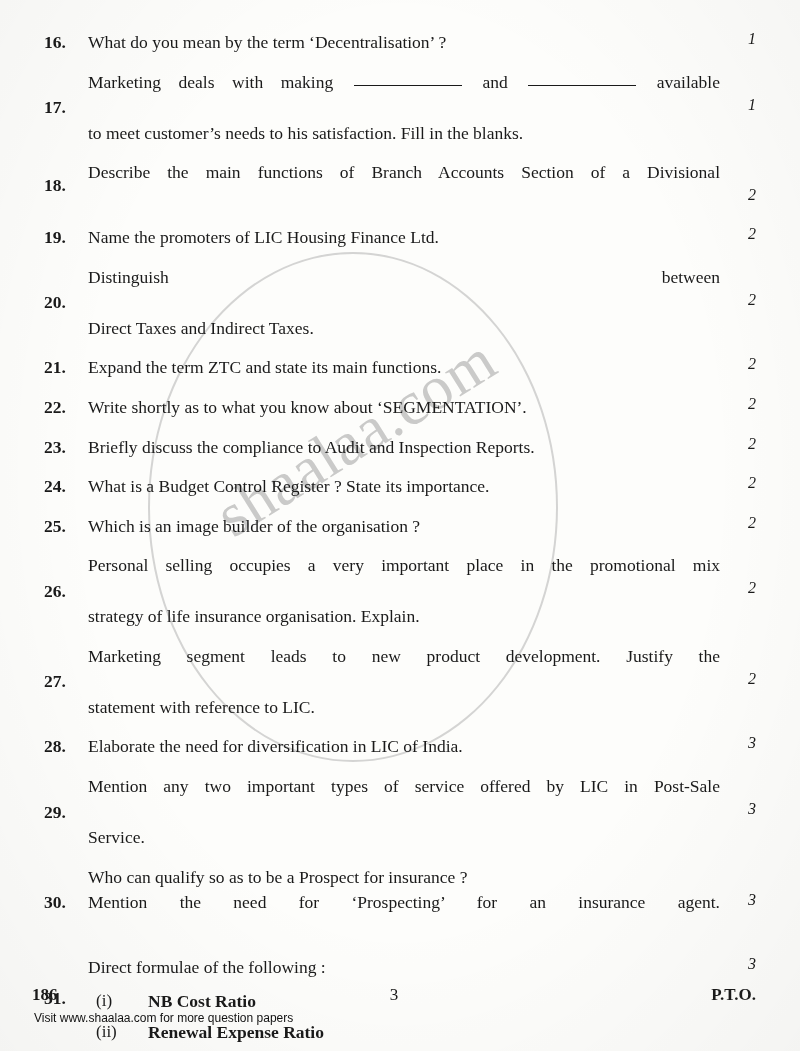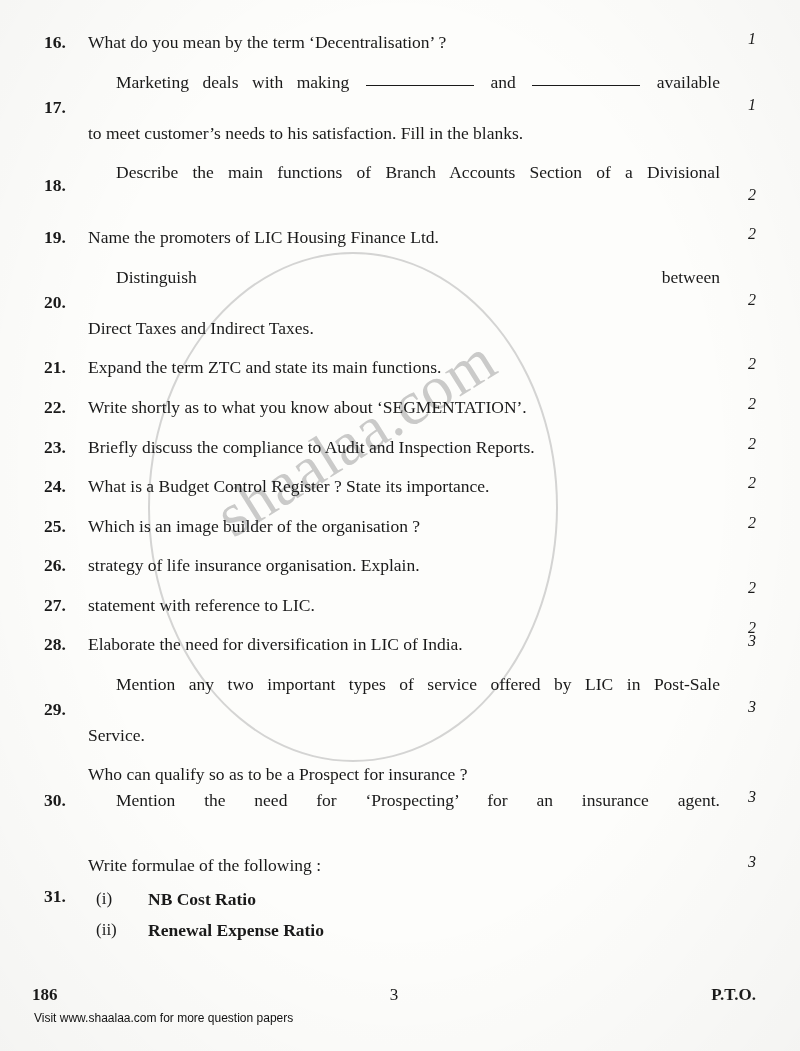--- a/index.html
+++ b/index.html
@@ -98,21 +98,20 @@
     padding-right: 36px;
   }
   .q-line {
     font-size: 17.5px;
     line-height: 1.46;
     text-align: justify;
     text-justify: inter-word;
   }
   .q-line.stretch {
     text-align: justify;
-    margin-left: 28px;
   }
   .q-line.stretch::after {
     content: "";
     display: inline-block;
     width: 100%;
   }
   .q-marks {
     position: absolute;
     right: 0;
     font-size: 16px;
@@ -260,27 +259,29 @@
         <div class="q">
           <div class="q-num">25.</div>
           <div class="q-body">
             <div class="q-line">Which is an image builder of the organisation ?</div>
           </div>
           <div class="q-marks" style="top: 0px;">2</div>
         </div>
         <div class="q">
           <div class="q-num">26.</div>
           <div class="q-body">
+            <div class="q-line stretch">Personal selling occupies a very important place in the promotional mix</div>
             <div class="q-line">strategy of life insurance organisation. Explain.</div>
           </div>
           <div class="q-marks" style="top: 26px;">2</div>
         </div>
         <div class="q">
           <div class="q-num">27.</div>
           <div class="q-body">
+            <div class="q-line stretch">Marketing segment leads to new product development. Justify the</div>
             <div class="q-line">statement with reference to LIC.</div>
           </div>
           <div class="q-marks" style="top: 26px;">2</div>
         </div>
         <div class="q">
           <div class="q-num">28.</div>
           <div class="q-body">
             <div class="q-line">Elaborate the need for diversification in LIC of India.</div>
           </div>
           <div class="q-marks" style="top: 0px;">3</div>
@@ -297,21 +298,21 @@
           <div class="q-num">30.</div>
           <div class="q-body">
             <div class="q-line">Who can qualify so as to be a Prospect for insurance ?</div>
             <div class="q-line stretch">Mention the need for ‘Prospecting’ for an insurance agent.</div>
           </div>
           <div class="q-marks" style="top: 26px;">3</div>
         </div>
         <div class="q">
           <div class="q-num">31.</div>
           <div class="q-body">
-            <div class="q-line">Write formulae of the following :</div>
+            <div class="q-line">Direct formulae of the following :</div>
             <div class="sub">
               <div class="sub-mark">(i)</div>
               <div class="sub-text">NB Cost Ratio</div>
             </div>
             <div class="sub">
               <div class="sub-mark">(ii)</div>
               <div class="sub-text">Renewal Expense Ratio</div>
             </div>
           </div>
           <div class="q-marks" style="top: 0px;">3</div>

